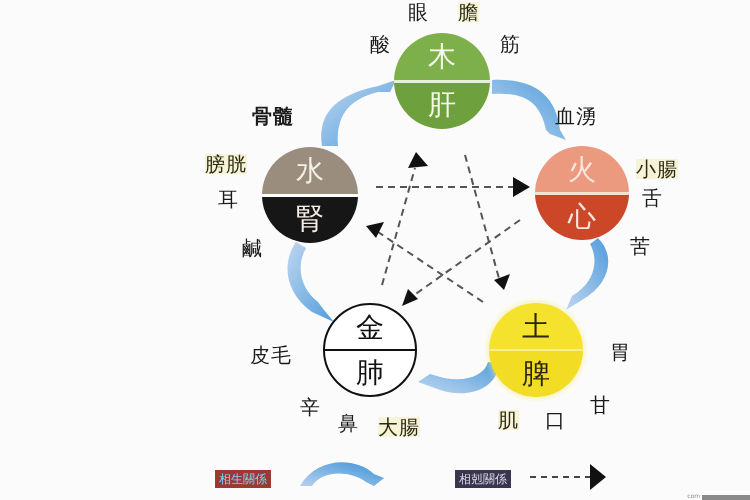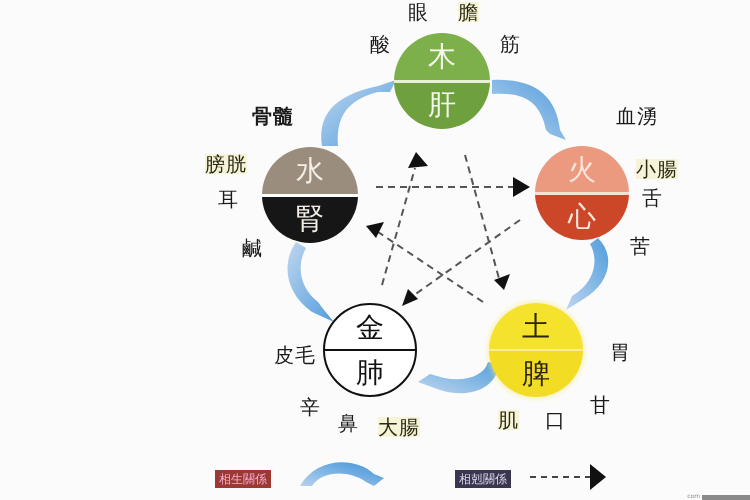--- a/index.html
+++ b/index.html
@@ -31,21 +31,21 @@
       font-size: 28px; line-height: 1;
     }
     .circle .top { top: 0; }
     .circle .bot { bottom: 0; }
     .circle .divider {
       position: absolute; left: 0; top: calc(50% - 1.5px); width: 100%; height: 3px;
     }
     .legend-box {
       position: absolute;
       font-size: 12px;
-      color: #f9a8d4;
+      color: #7dd3fc;
       padding: 2px 4px;
       line-height: 14px;
       letter-spacing: 0px;
     }
     .corner-bar {
       position: absolute; right: 0; bottom: 0; width: 48px; height: 5px; background: #8a8a8a;
     }
     .corner-text {
       position: absolute; right: 50px; bottom: 1px; font-size: 6px; color: #888;
     }
@@ -132,31 +132,31 @@
     <div class="top" style="background:#9a8d7e;color:#f4efe6;">水</div>
     <div class="bot" style="background:#161616;color:#f4efe6;">腎</div>
     <div class="divider" style="background:#ffffff;"></div>
   </div>
 
   <span class="label" style="left:408px;top:2px;">眼</span>
   <span class="label hl" style="left:458px;top:2px;">膽</span>
   <span class="label" style="left:370px;top:34px;">酸</span>
   <span class="label" style="left:500px;top:34px;">筋</span>
 
-  <span class="label" style="left:616px;top:106px;">血湧</span>
+  <span class="label" style="left:555px;top:106px;">血湧</span>
   <span class="label hl" style="left:636px;top:159px;">小腸</span>
   <span class="label" style="left:642px;top:188px;">舌</span>
   <span class="label" style="left:630px;top:236px;">苦</span>
 
   <span class="label" style="left:610px;top:342px;">胃</span>
   <span class="label" style="left:590px;top:395px;">甘</span>
   <span class="label" style="left:545px;top:410px;">口</span>
   <span class="label hl" style="left:498px;top:410px;">肌</span>
 
-  <span class="label" style="left:274px;top:345px;">皮毛</span>
+  <span class="label" style="left:250px;top:345px;">皮毛</span>
   <span class="label" style="left:300px;top:397px;">辛</span>
   <span class="label" style="left:338px;top:413px;">鼻</span>
   <span class="label hl" style="left:378px;top:417px;">大腸</span>
 
   <span class="label" style="left:252px;top:106px;font-weight:bold;">骨髓</span>
   <span class="label hl" style="left:205px;top:154px;">膀胱</span>
   <span class="label" style="left:218px;top:189px;">耳</span>
   <span class="label" style="left:242px;top:238px;">鹹</span>
 
   <span class="legend-box" style="left:215px;top:470px;background:#9a3a32;">相生關係</span>

